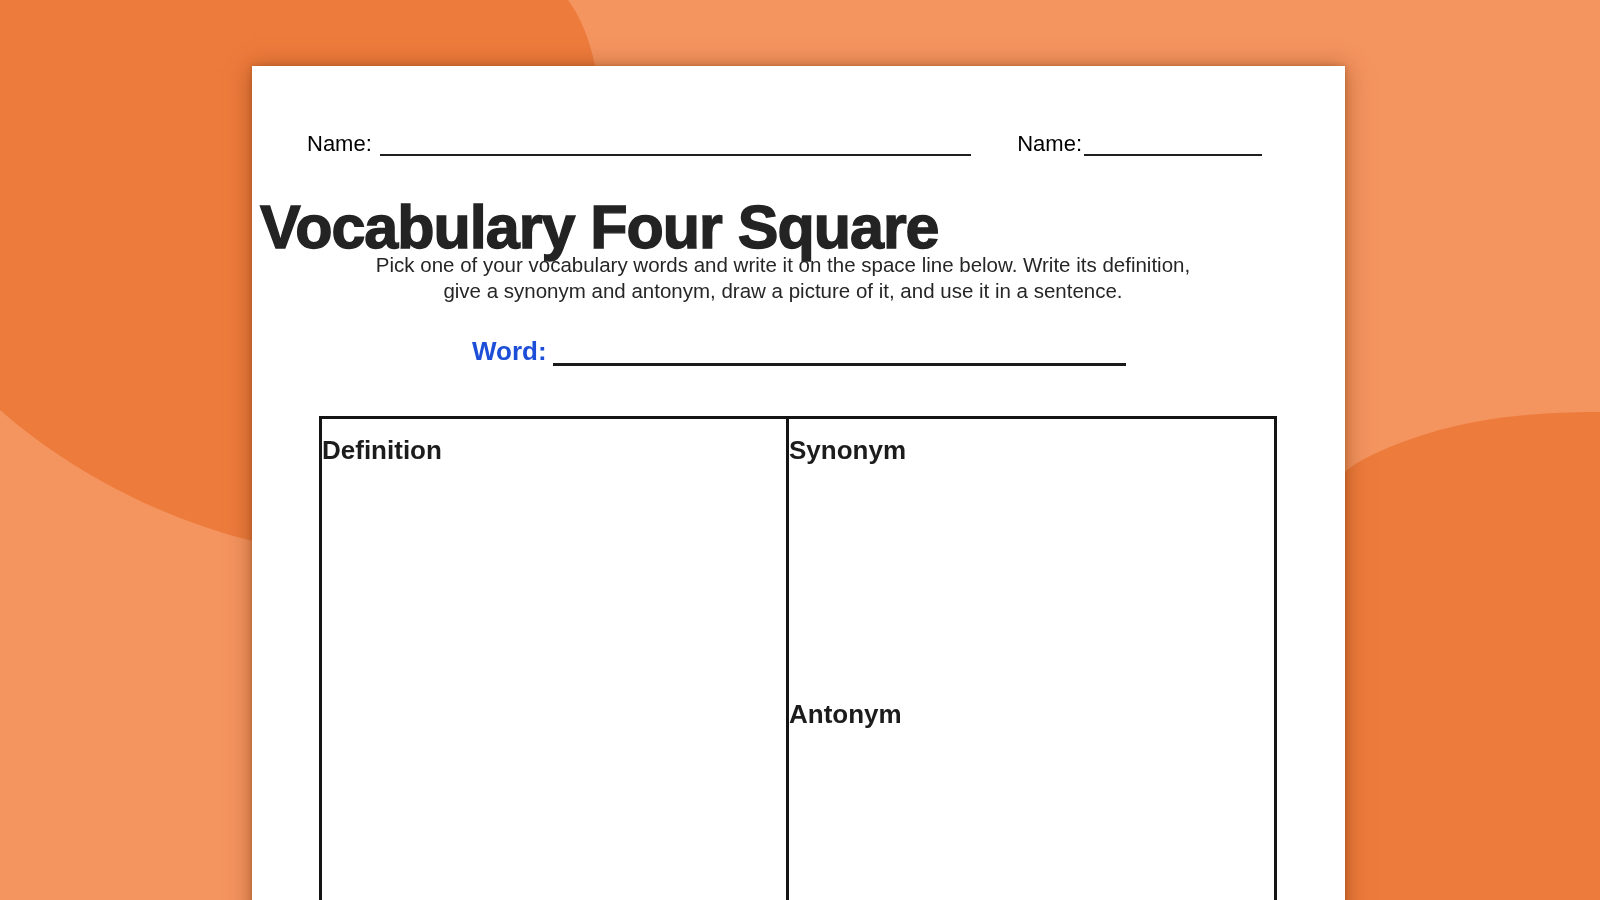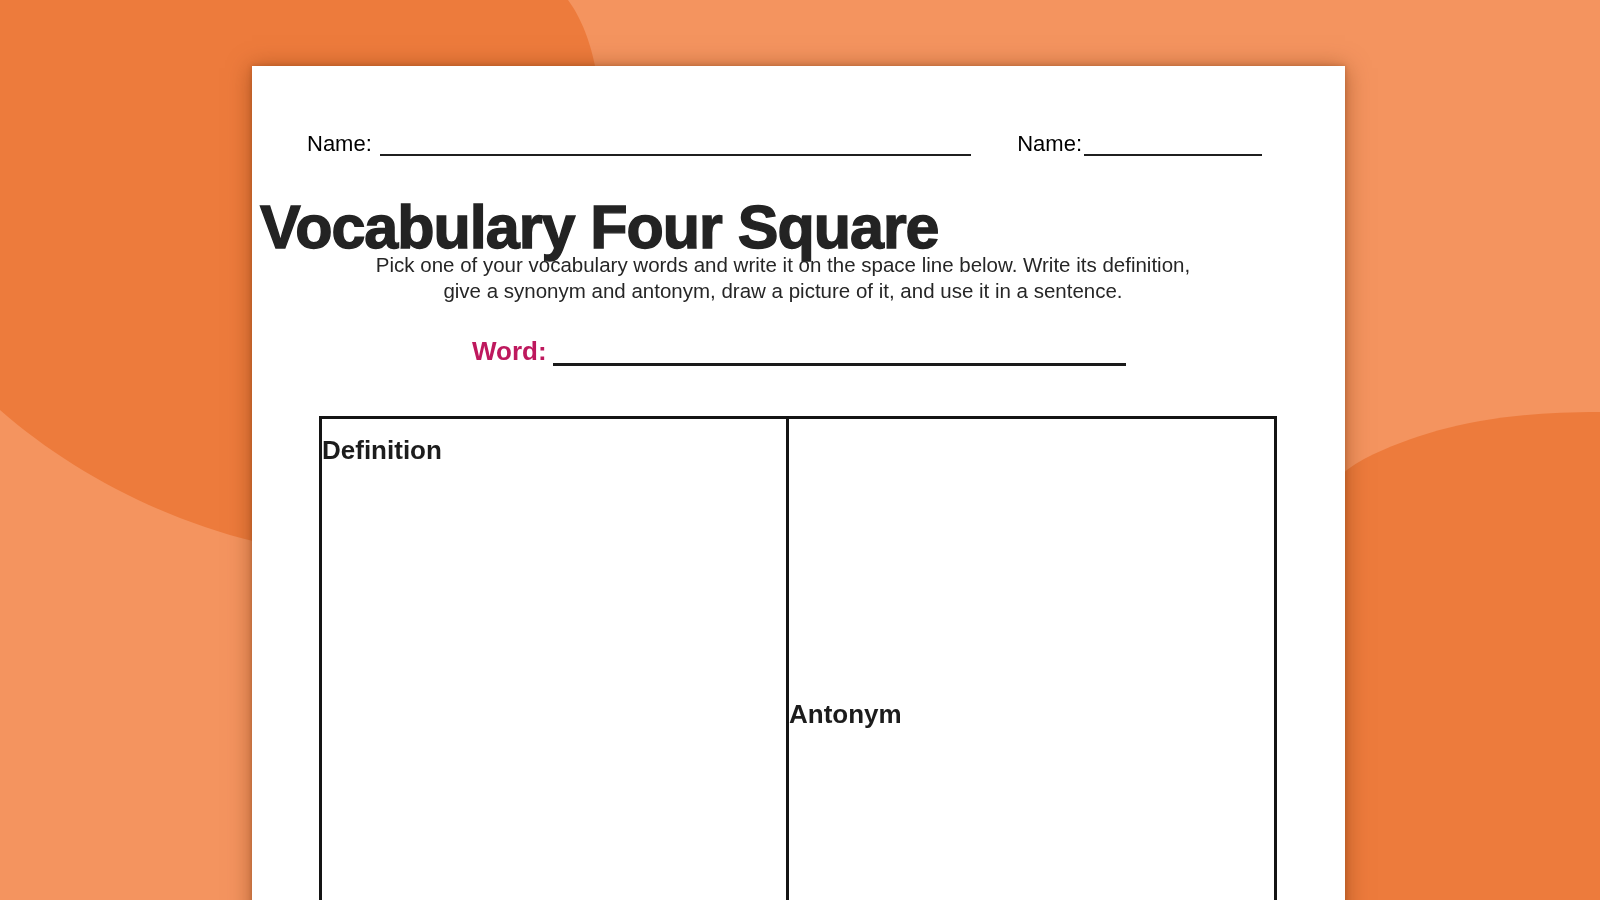--- a/index.html
+++ b/index.html
@@ -83,21 +83,21 @@
     top: 268px;
     left: 220px;
     height: 32px;
     display: flex;
     align-items: flex-end;
   }
   .word-label {
     font-size: 26px;
     font-weight: 700;
     line-height: 30px;
-    color: #be185d;
+    color: #1d4ed8;
   }
   .word-line {
     width: 573px;
     height: 30px;
     margin-left: 6px;
     border-bottom: 3px solid #1a1a1a;
   }
   
   .grid {
     position: absolute;
@@ -154,16 +154,17 @@
   </div>
 
   <div class="word-row">
     <span class="word-label">Word:</span>
     <span class="word-line"></span>
   </div>
 
   <div class="grid">
     <div class="grid-divider"></div>
     <div class="quad q-definition">Definition</div>
+    <div class="quad q-synonym">Synonym</div>
     <div class="quad q-antonym">Antonym</div>
   </div>
 
 </div>
 
 </body></html>

